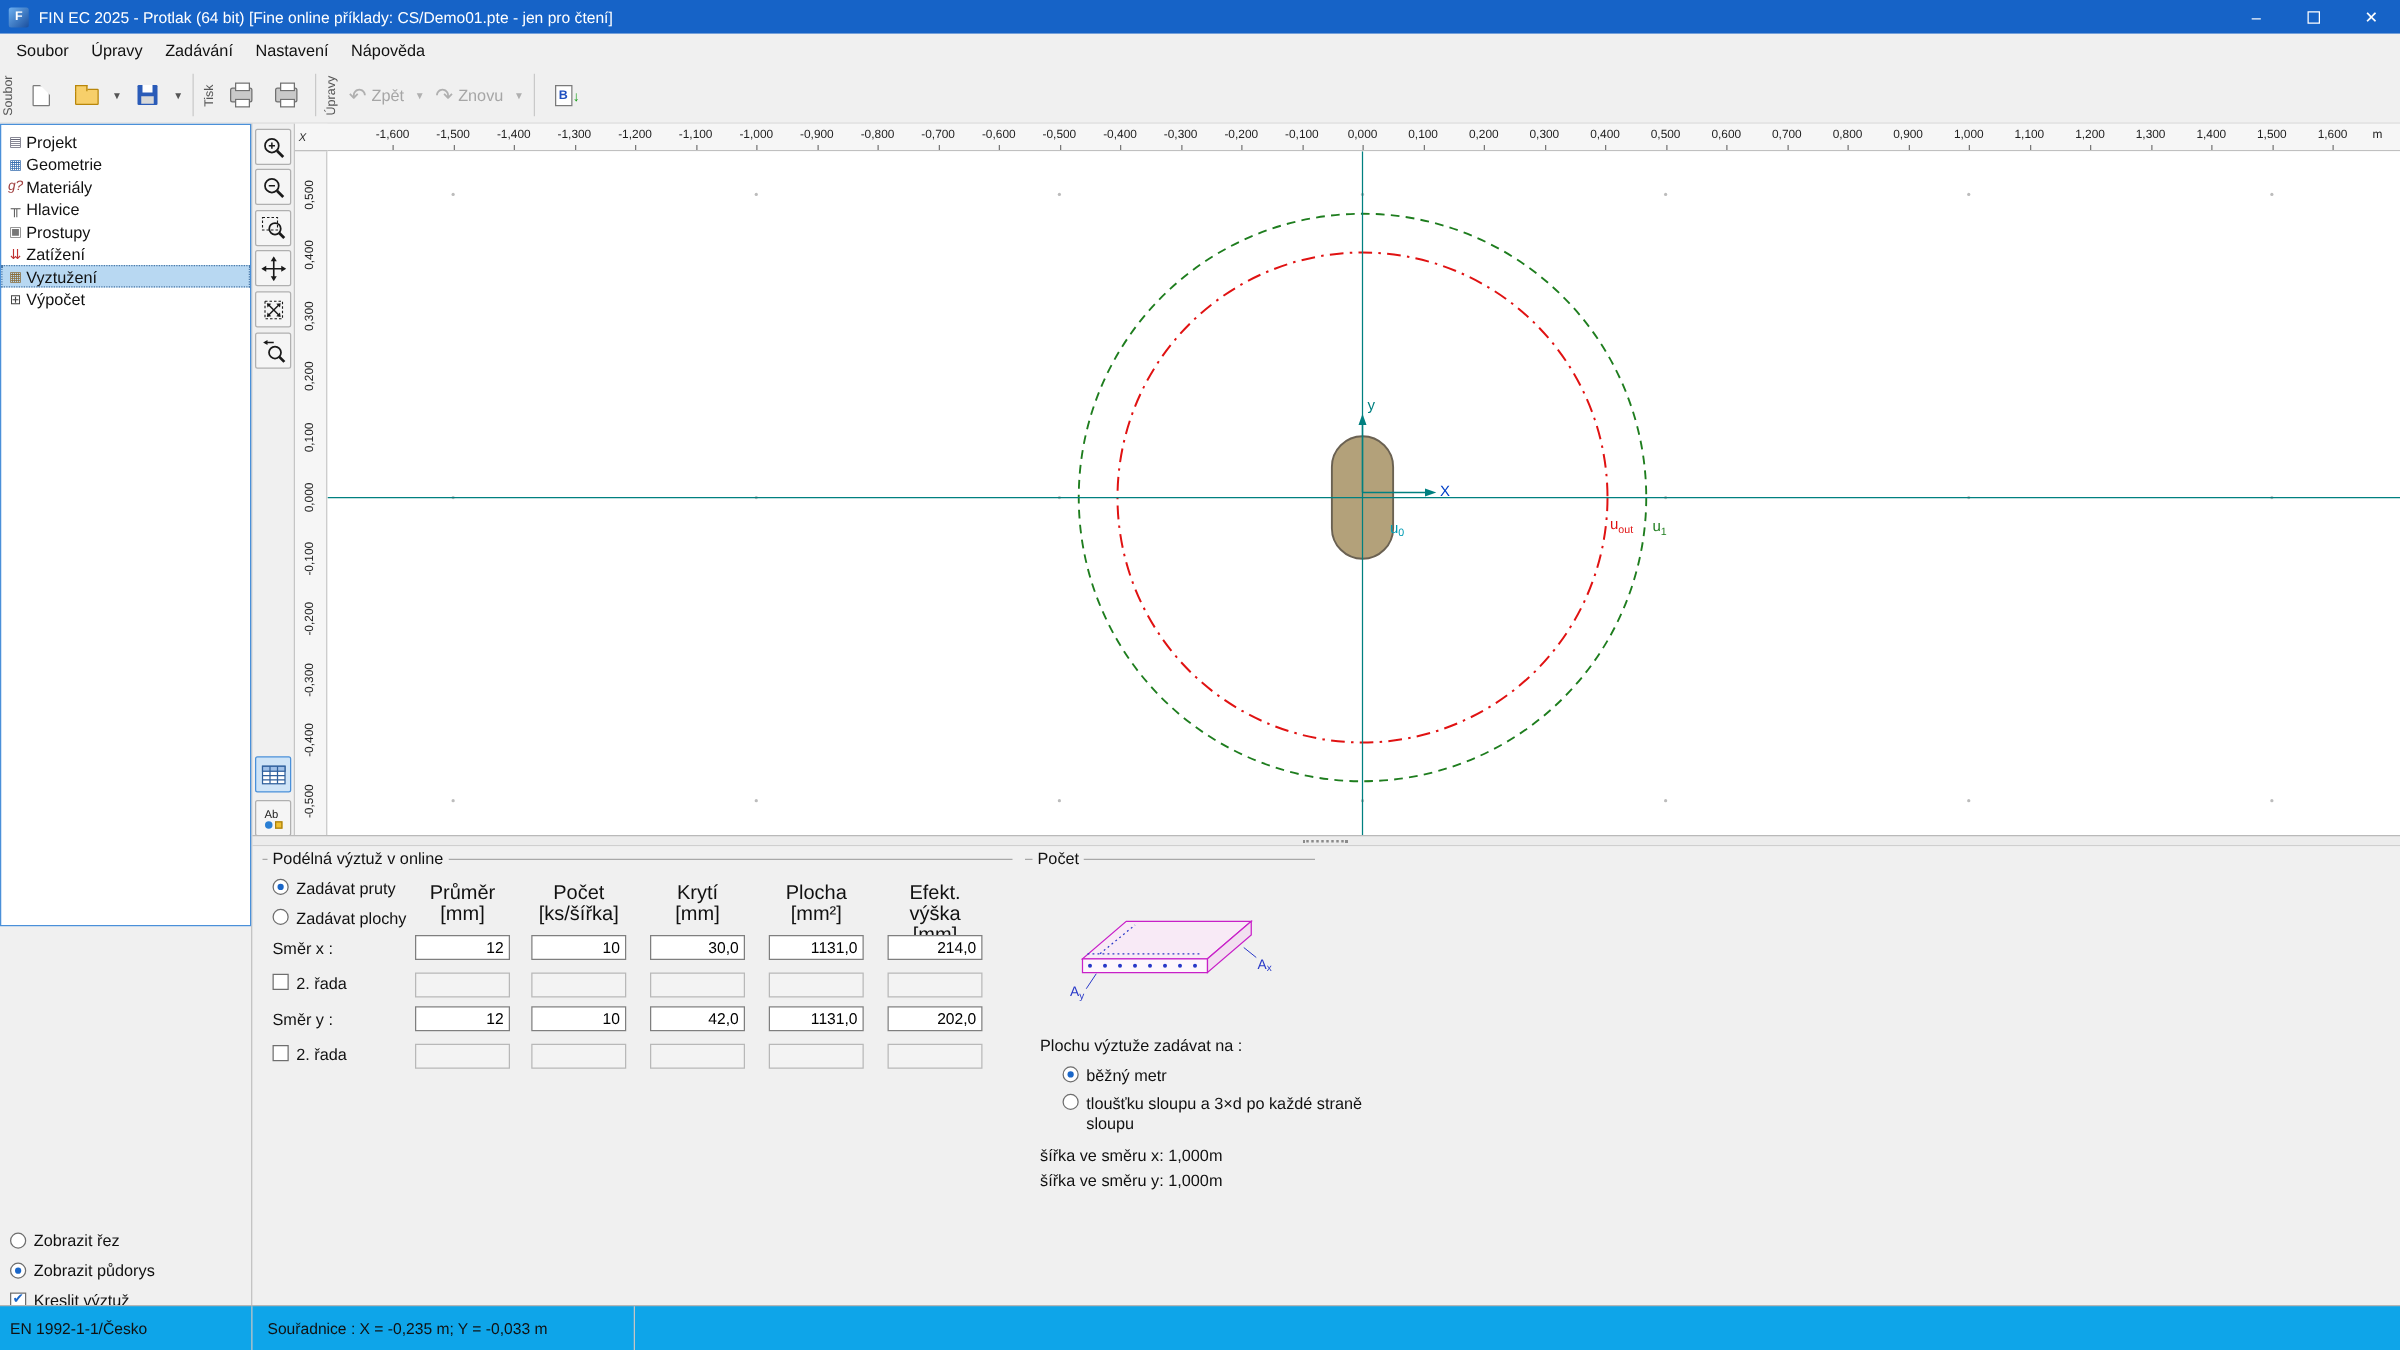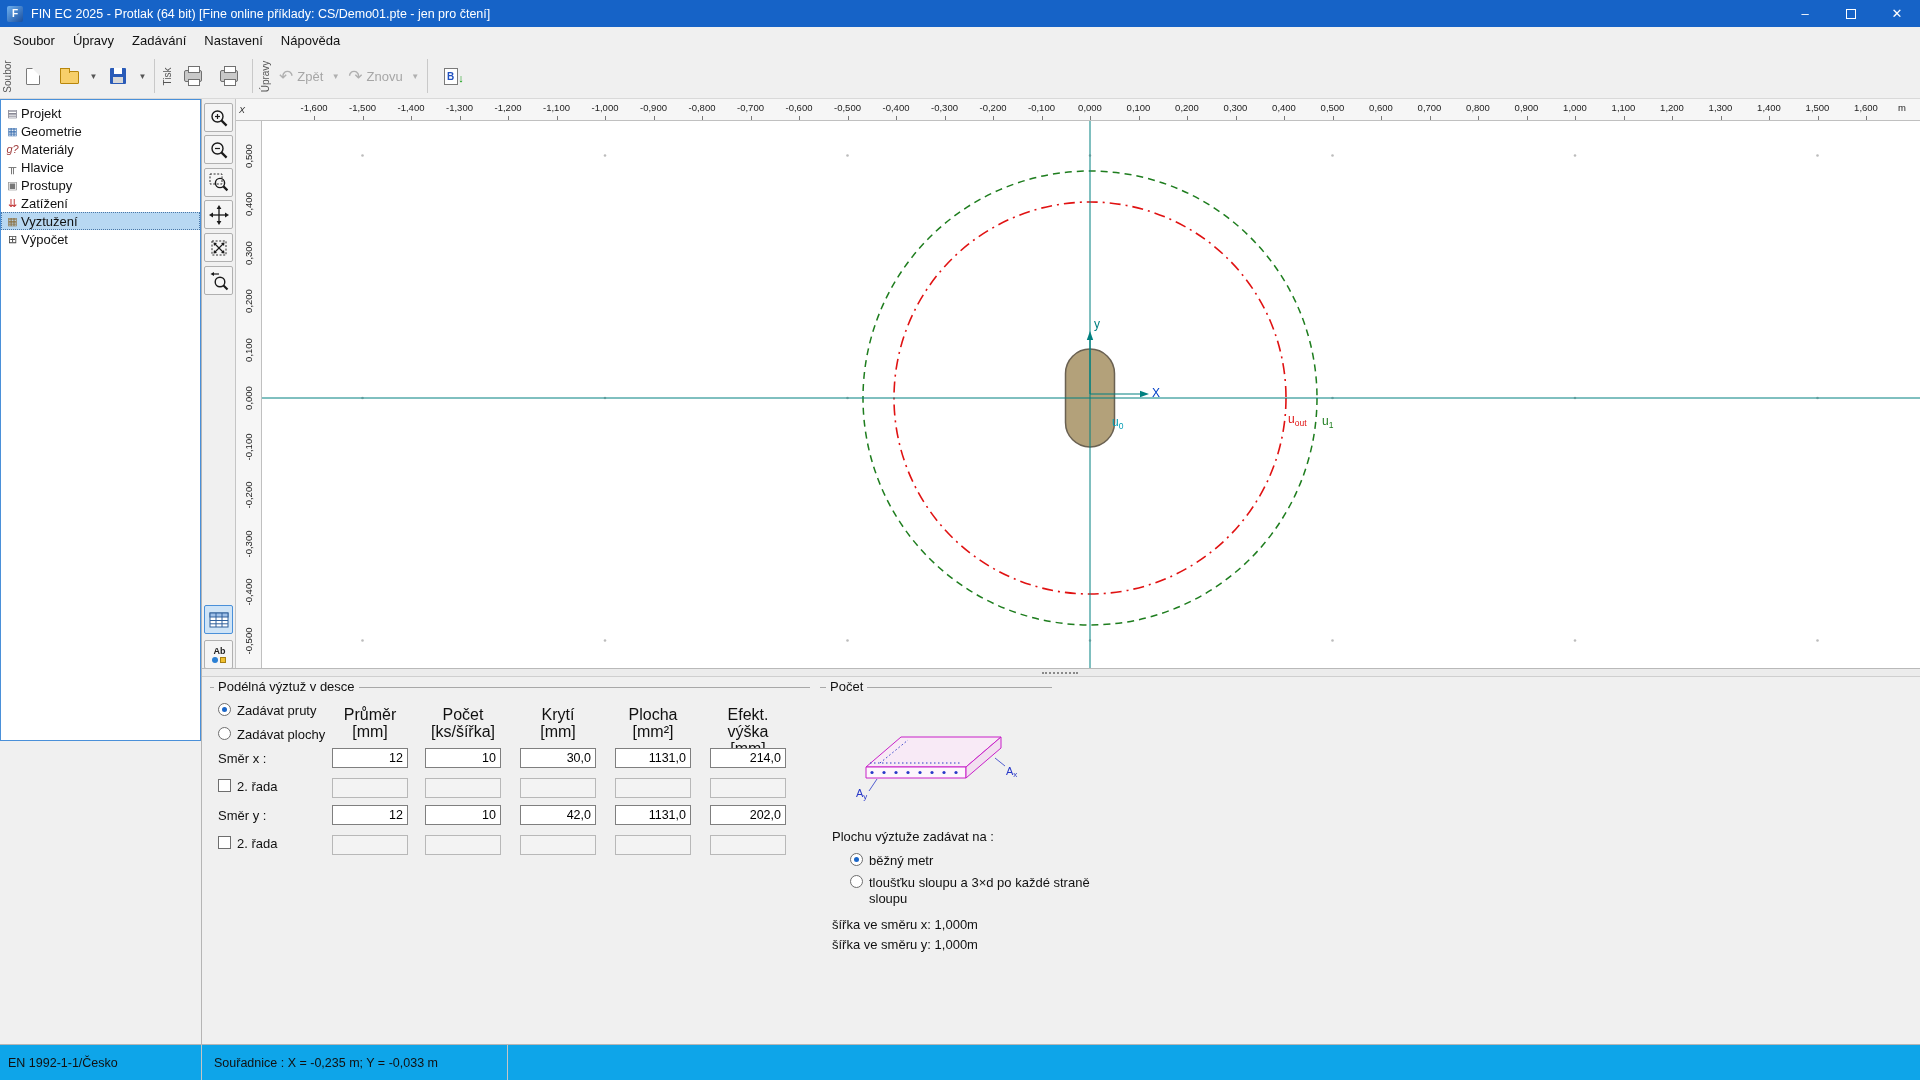--- a/index.html
+++ b/index.html
@@ -57,21 +57,21 @@
 .radio{width:13px;height:13px;border-radius:50%;border:1px solid #6e6e6e;background:#fff;position:relative;flex:none;display:inline-block}
 .radio.on::after{content:"";position:absolute;inset:3px;border-radius:50%;background:#1a66c8}
 .check{width:13px;height:13px;border:1px solid #6e6e6e;background:#fff;position:relative;flex:none;display:inline-block}
 .check.on::after{content:"✔";position:absolute;left:1px;top:-3px;font-size:11px;color:#1a66c8}
 
 
 .toolstrip{position:absolute;left:202px;top:99px;width:34px;height:569px;background:#f0f0f0;border-right:1px solid #c5c5c5}
 .zbtn{position:absolute;left:2px;width:29px;height:29px;background:#f5f5f5;border:1px solid #b0b0b0;border-radius:2px;display:flex;align-items:center;justify-content:center}
 .zbtn svg{width:20px;height:20px}
 .zbtn.selected{background:#cfe4f7;border-color:#4a90d9}
-.abtxt{font-size:9px;font-weight:bold;color:#222;line-height:9px;text-align:right}
+.abtxt{font-size:9px;font-weight:normal;color:#222;line-height:9px;text-align:left}
 .abdot{width:6px;height:6px;border-radius:50%;background:#2a7fd4;display:inline-block}
 .absq{width:6px;height:6px;background:#f0c030;border:1px solid #a87f10;display:inline-block}
 
 
 .ruler-h{position:absolute;left:236px;top:99px;right:0;height:22px;background:#f6f6f6;border-bottom:1px solid #c0c0c0;overflow:hidden}
 .ruler-corner{position:absolute;left:236px;top:99px;width:26px;height:22px;background:#f6f6f6;border-bottom:1px solid #c0c0c0;z-index:2;display:flex;align-items:center;padding-left:3px;font-size:9px;font-style:italic;color:#333}
 .ruler-v{position:absolute;left:236px;top:121px;width:26px;height:547px;background:#f6f6f6;border-right:1px solid #c0c0c0;overflow:hidden}
 .rh-label{position:absolute;top:3px;transform:translateX(-50%);font-size:9.5px;color:#222;white-space:nowrap}
 .rh-tick{position:absolute;bottom:0;width:1px;height:4px;background:#777}
 .rh-unit{position:absolute;top:3px;font-size:9.5px;color:#222}
@@ -204,20 +204,34 @@
           <span class="tico" style="color:#8a6d3b">▦</span>
           <span>Vyztužení</span>
         </div>
       <div class="tree-item">
           <span class="tico" style="color:#444">⊞</span>
           <span>Výpočet</span>
         </div>
     </div>
 
 
+    <div class="side-view">
+      <div class="opt">
+        <span class="radio"></span>
+        <span>Zobrazit řez</span>
+      </div>
+      <div class="opt">
+        <span class="radio on"></span>
+        <span>Zobrazit půdorys</span>
+      </div>
+      <div class="opt">
+        <span class="check on"></span>
+        <span>Kreslit výztuž</span>
+      </div>
+    </div>
   </div>
 
   <div class="toolstrip">
     <div class="zbtn" style="top:4px">
       <svg viewBox="0 0 20 20">
           <circle cx="8.5" cy="8.5" r="5.5" fill="none" stroke="#1a1a1a" stroke-width="1.4"></circle>
           <line x1="12.6" y1="12.6" x2="17.6" y2="17.6" stroke="#1a1a1a" stroke-width="2.2"></line>
           <line x1="6" y1="8.5" x2="11" y2="8.5" stroke="#1a1a1a" stroke-width="1.2"></line>
           <line x1="8.5" y1="6" x2="8.5" y2="11" stroke="#1a1a1a" stroke-width="1.2"></line>
         </svg>
@@ -410,21 +424,21 @@
       <text x="1026" y="302" fill="#e01212" font-size="12"><tspan>u</tspan><tspan dy="3" font-size="8.5">out</tspan></text>
       <text x="1060" y="304" fill="#1e7d1e" font-size="12"><tspan>u</tspan><tspan dy="3" font-size="8.5">1</tspan></text>
     </svg>
 
   <div class="splitter">
       <div class="grip"></div>
     </div>
 
   <div class="panel">
     <div class="groupline" style="left:8px;top:10px;width:600px"></div>
-    <div class="grouplabel" style="left:12px">Podélná výztuž v desce</div>
+    <div class="grouplabel" style="left:12px">Podélná výztuž v online</div>
 
     <div class="opt wrapopt" style="left:16px;top:26px">
       <span class="radio on"></span>
       <span>Zadávat pruty</span>
     </div>
     <div class="opt wrapopt" style="left:16px;top:50px">
       <span class="radio"></span>
       <span>Zadávat plochy</span>
     </div>
 

